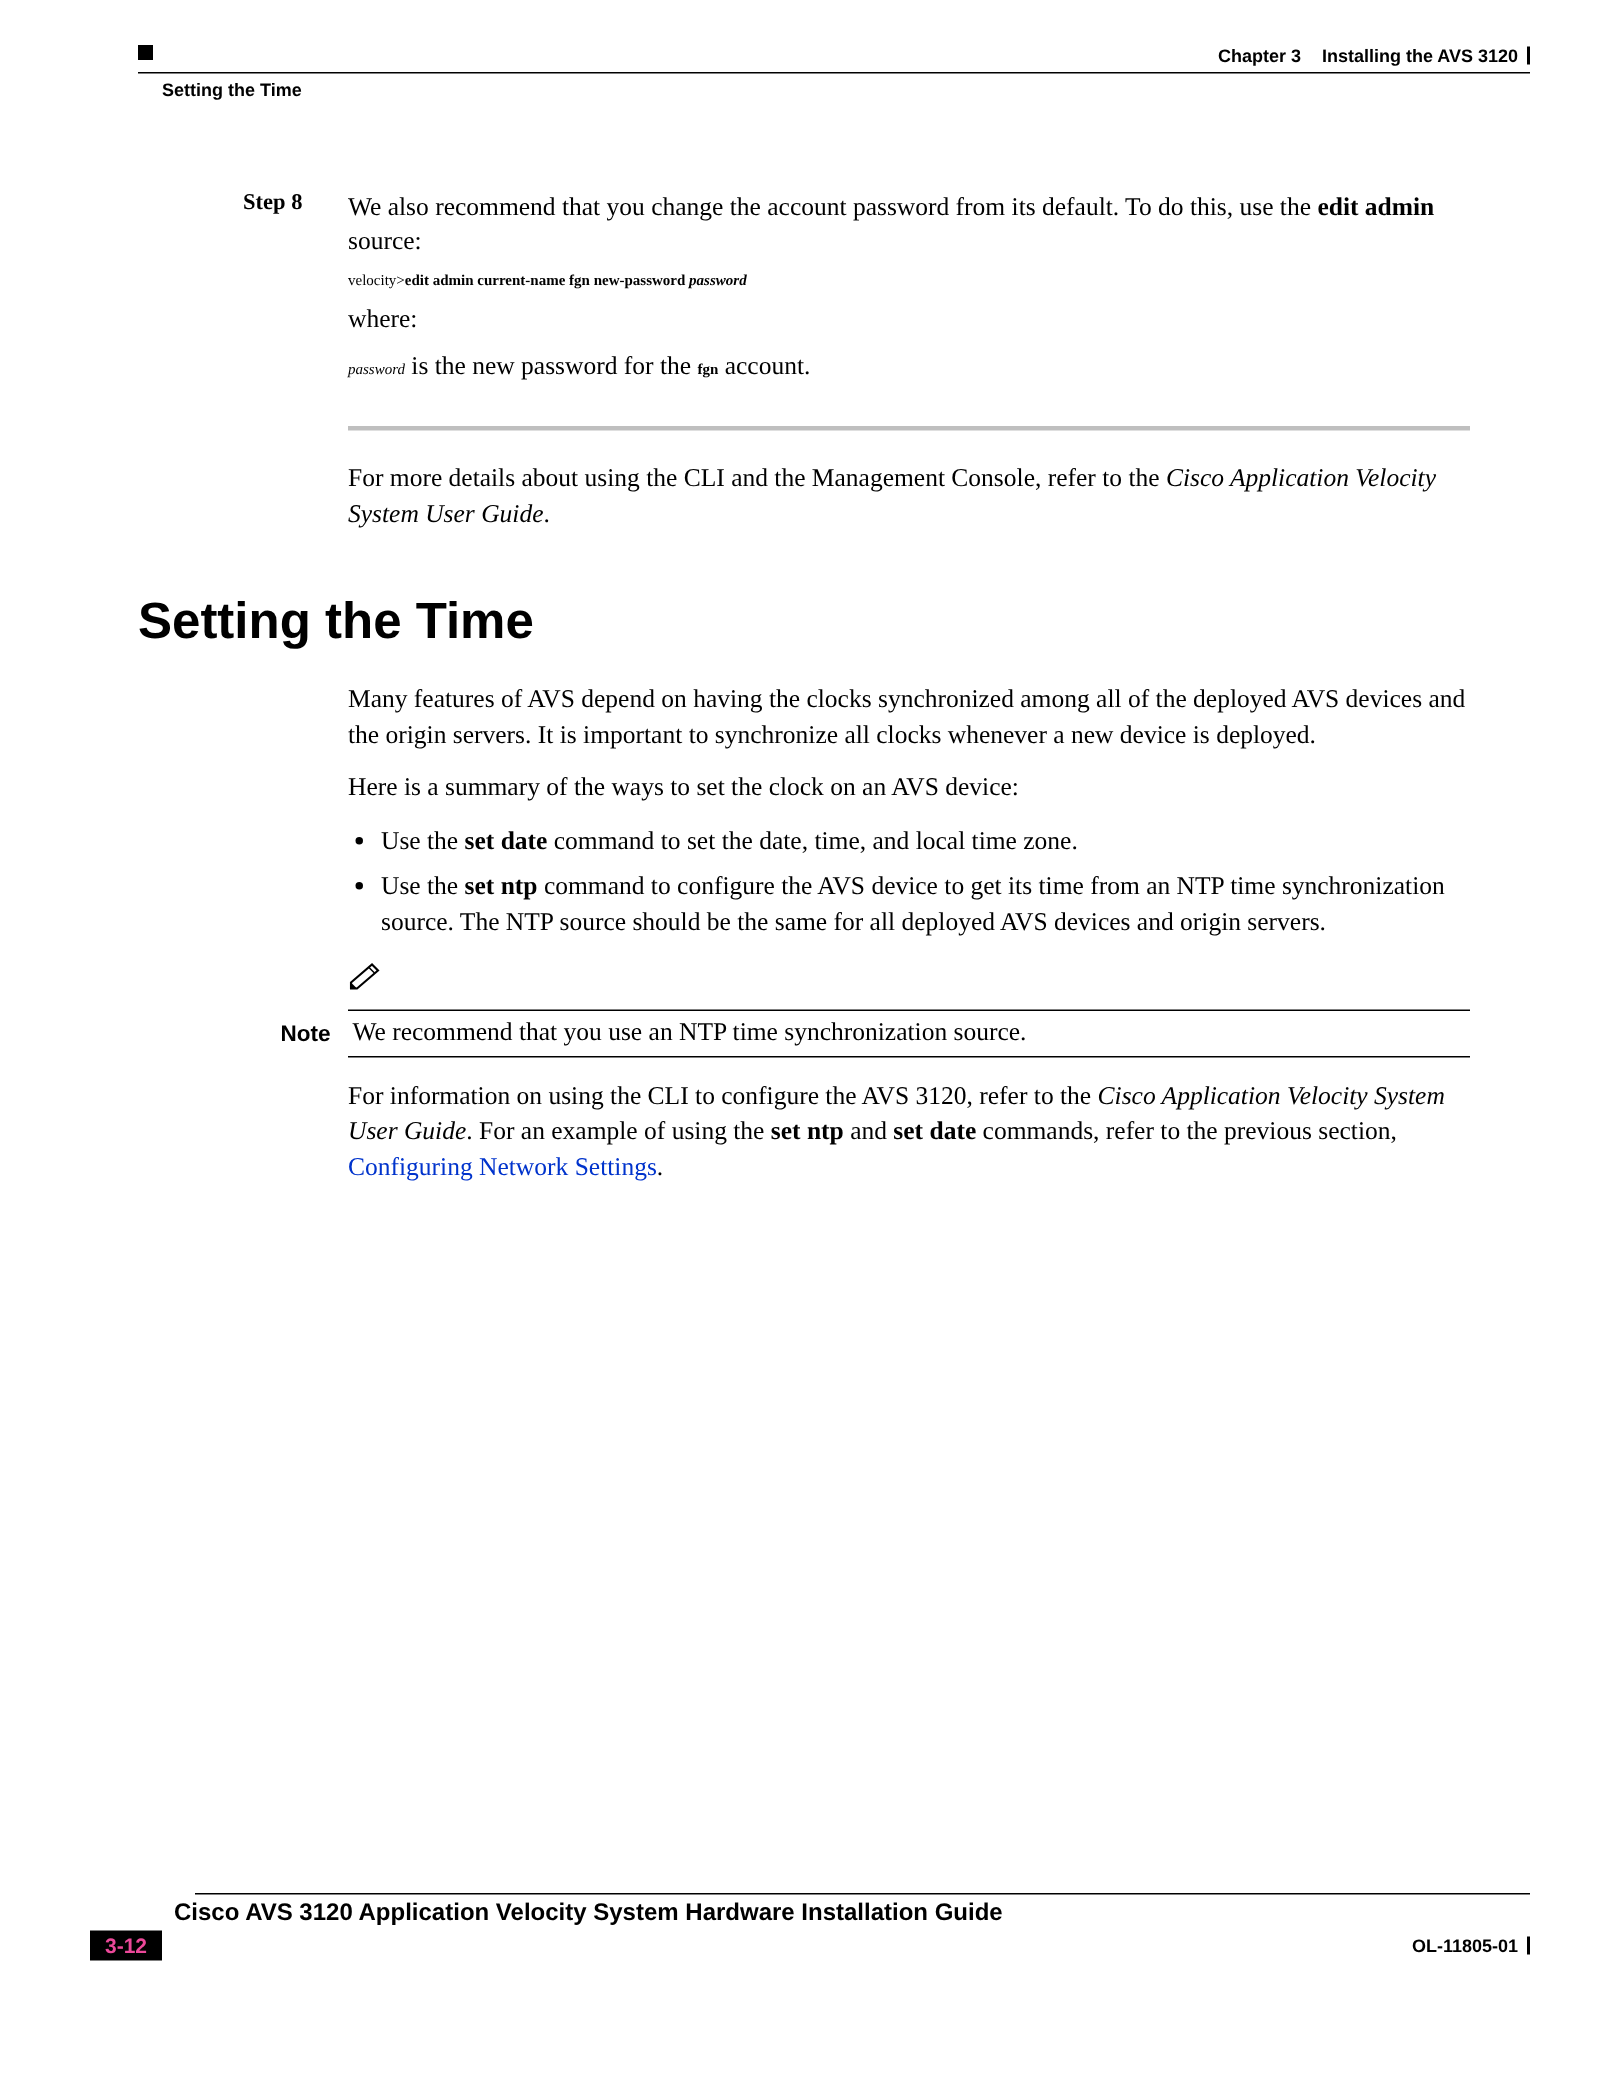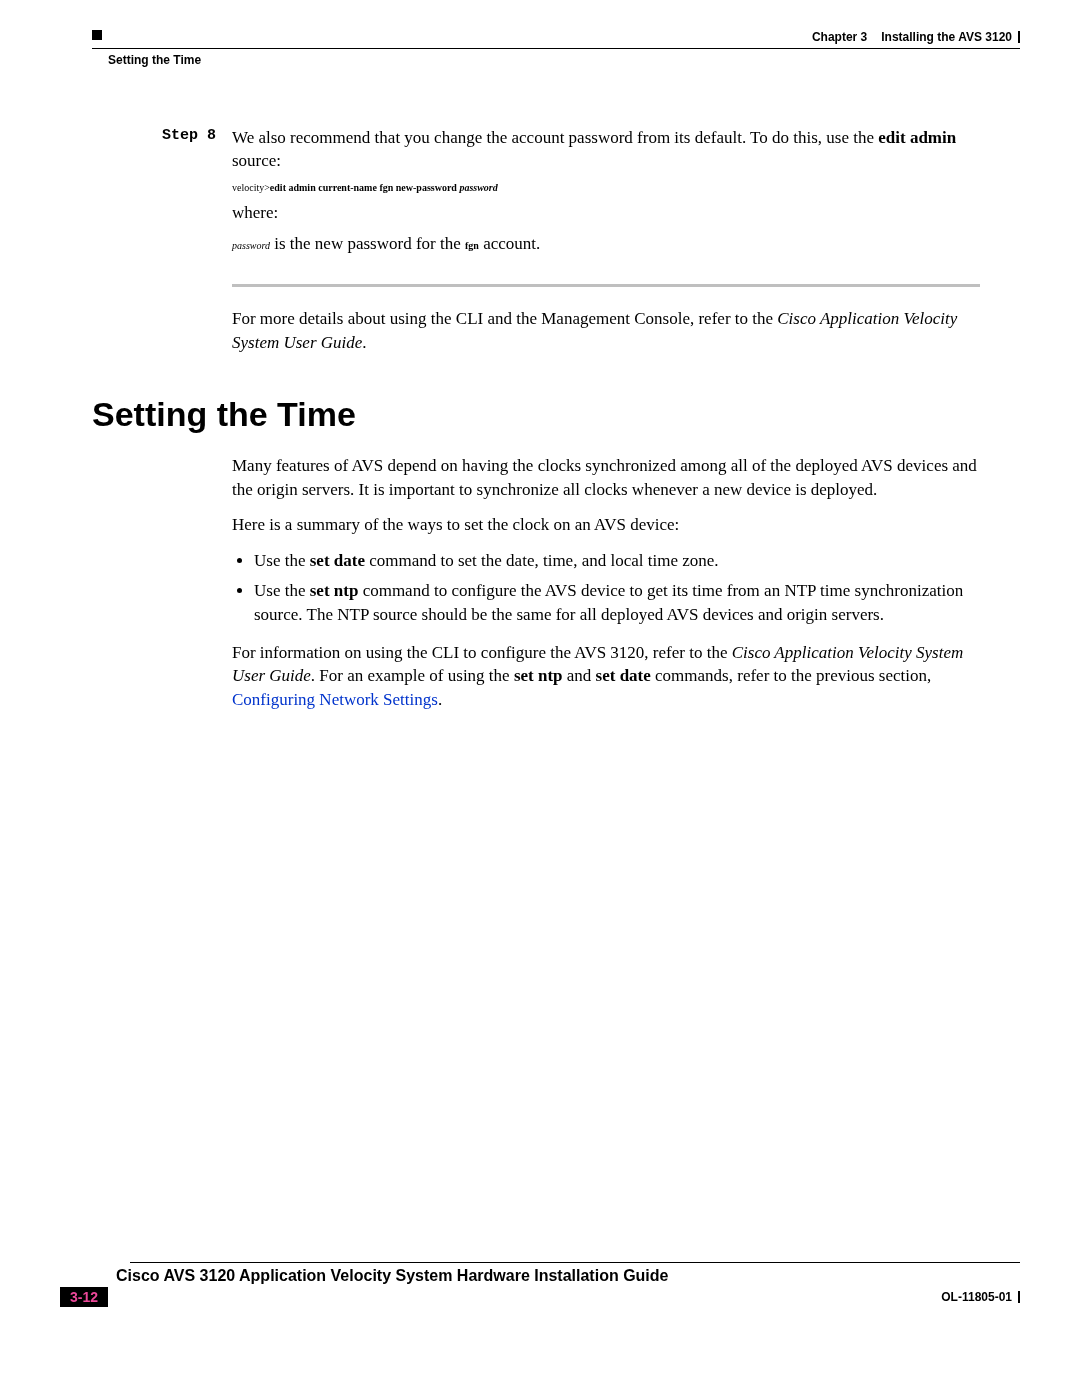--- a/index.html
+++ b/index.html
@@ -63,21 +63,21 @@
     margin-top: 60px;
     margin-left: 140px;
     margin-right: 40px;
   }
   .step-row {
     display: flex;
     align-items: flex-start;
     margin-bottom: 6px;
   }
   .step-label {
-    font-family: Liberation Mono, monospace;
+    font-family: Liberation Serif, serif;
     font-size: 15px;
     font-weight: bold;
     width: 60px;
     flex-shrink: 0;
     text-align: left;
     margin-left: -70px;
     margin-right: 10px;
   }
   .step-body {
     flex: 1;
@@ -234,20 +234,35 @@
 
     <ul class="bullets">
       <li>
         <span>Use the </span><b>set date</b><span> command to set the date, time, and local time zone.</span>
       </li>
       <li>
         <span>Use the </span><b>set ntp</b><span> command to configure the AVS device to get its time from an NTP time synchronization source. The NTP source should be the same for all deployed AVS devices and origin servers.</span>
       </li>
     </ul>
 
+    <div class="note-block">
+      <div class="pencil" style="margin-left:45px;">
+        <svg width="24" height="20" viewBox="0 0 24 20">
+          <path d="M2 14 L16 2 L20 6 L6 18 L2 18 Z" fill="none" stroke="#000" stroke-width="1.4"></path>
+          <path d="M2 18 L2 14 L6 18 Z" fill="#000"></path>
+          <path d="M14 4 L18 8" stroke="#000" stroke-width="1"></path>
+        </svg>
+      </div>
+      <hr class="note-rule-top">
+      <div class="note-row">
+        <div class="note-label">Note</div>
+        <div class="note-text">We recommend that you use an NTP time synchronization source.</div>
+      </div>
+      <hr class="note-rule-bot">
+    </div>
 
     <p class="para">
       <span>For information on using the CLI to configure the AVS 3120, refer to the </span><i>Cisco Application Velocity System User Guide</i><span>. For an example of using the </span><b>set ntp</b><span> and </span><b>set date</b><span> commands, refer to the previous section, </span><span class="link">Configuring Network Settings</span><span>.</span>
     </p>
   </div>
 
   <div class="footer">
     <hr class="footer-rule">
     <div class="footer-title">Cisco AVS 3120 Application Velocity System Hardware Installation Guide</div>
     <div class="footer-bottom">

